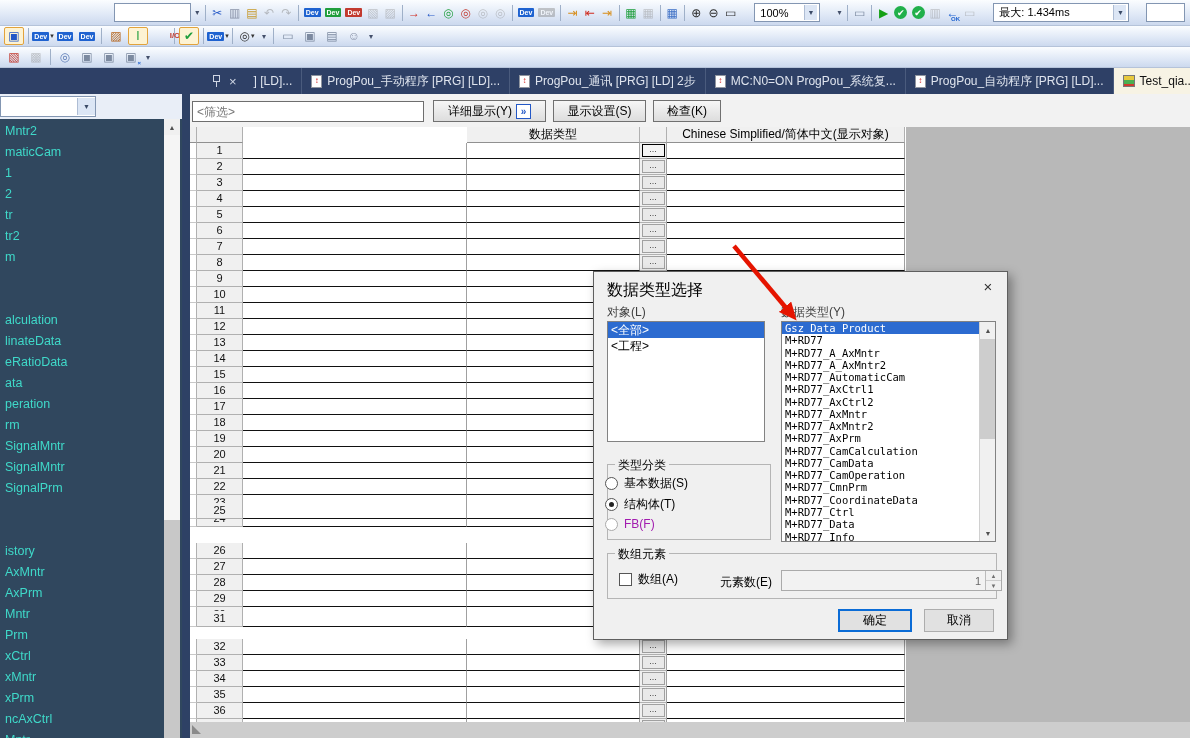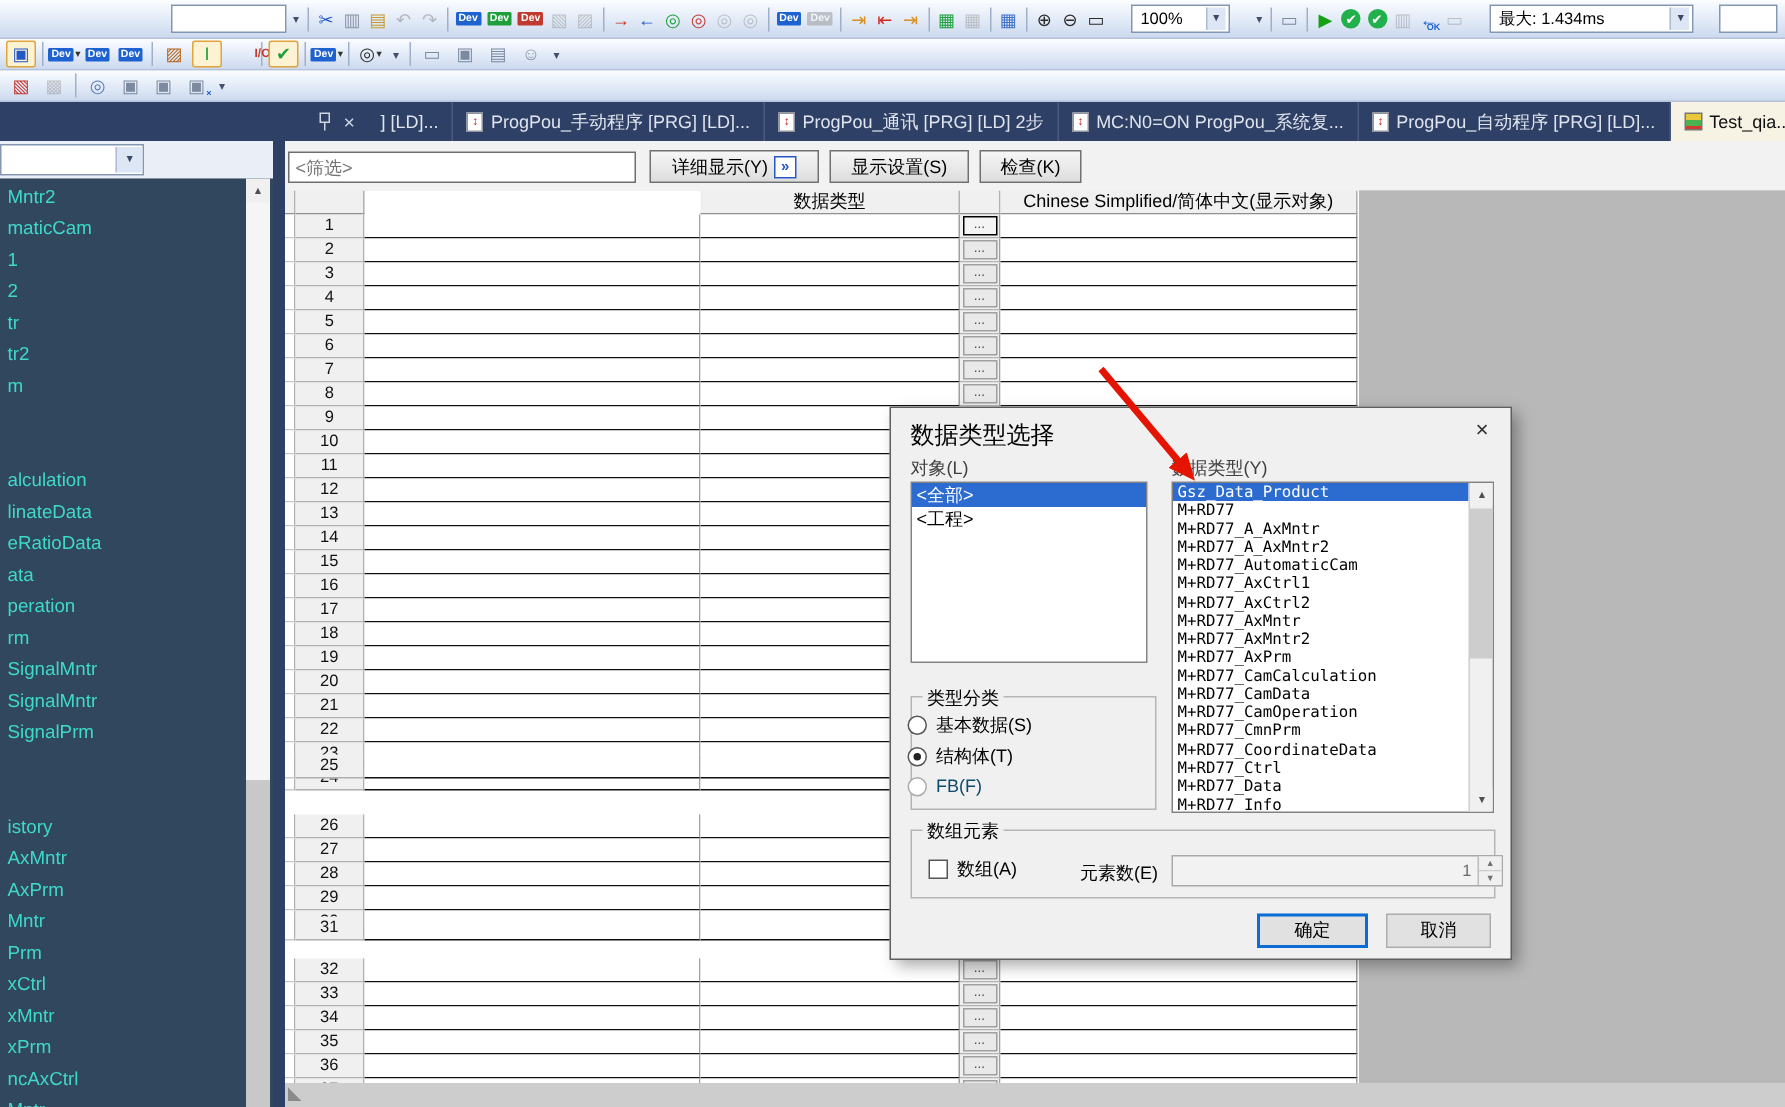--- a/index.html
+++ b/index.html
@@ -117,21 +117,21 @@
   #dt-scroll .sb { position:absolute; left:0; width:16px; height:16px; background:#f0f0f0; color:#505050; font-size:7px;
                    display:flex; align-items:center; justify-content:center; }
   #dt-scroll .sb.dn { bottom:0; }
   #dt-thumb { position:absolute; left:0; top:17px; width:16px; height:100px; background:#cdcdcd; }
   .groupbox { position:absolute; border:1px solid #b5b5b5; }
   .group-label { position:absolute; font-size:12px; background:#f0f0f0; padding:0 3px; }
   #grp-type { left:13px; top:192px; width:164px; height:76px; }
   .radio-row { position:absolute; left:11px; display:flex; align-items:center; gap:6px; font-size:12px; }
   .radio { width:13px; height:13px; border:1px solid #555; border-radius:50%; background:#fff; position:relative; }
   .radio.checked:after { content:""; position:absolute; left:3px; top:3px; width:5px; height:5px; border-radius:50%; background:#222; }
-  .radio-row.disabled { color:#0c4a6e; }
+  .radio-row.disabled { color:#a21caf; }
   .radio-row.disabled .radio { border-color:#aaa; }
   #grp-array { left:13px; top:281px; width:390px; height:46px; }
   .checkbox { width:13px; height:13px; border:1px solid #555; background:#fff; display:inline-block; }
   #chk-row { position:absolute; left:11px; top:17px; display:flex; align-items:center; gap:6px; font-size:12px; }
   #elem-label { position:absolute; left:112px; top:20px; font-size:12px; }
   #spinbox { position:absolute; left:173px; top:16px; width:221px; height:21px; background:#f2f2f2; border:1px solid #aaa;
              display:flex; align-items:center; }
   #spin-val { flex:1; text-align:right; padding-right:4px; color:#6a6a6a; font-size:11px; }
   #spin-btns { width:16px; height:19px; display:flex; flex-direction:column; border-left:1px solid #bbb; }
   #spin-btns span { flex:1; background:#f0f0f0; color:#707070; font-size:6px; display:flex; align-items:center;

